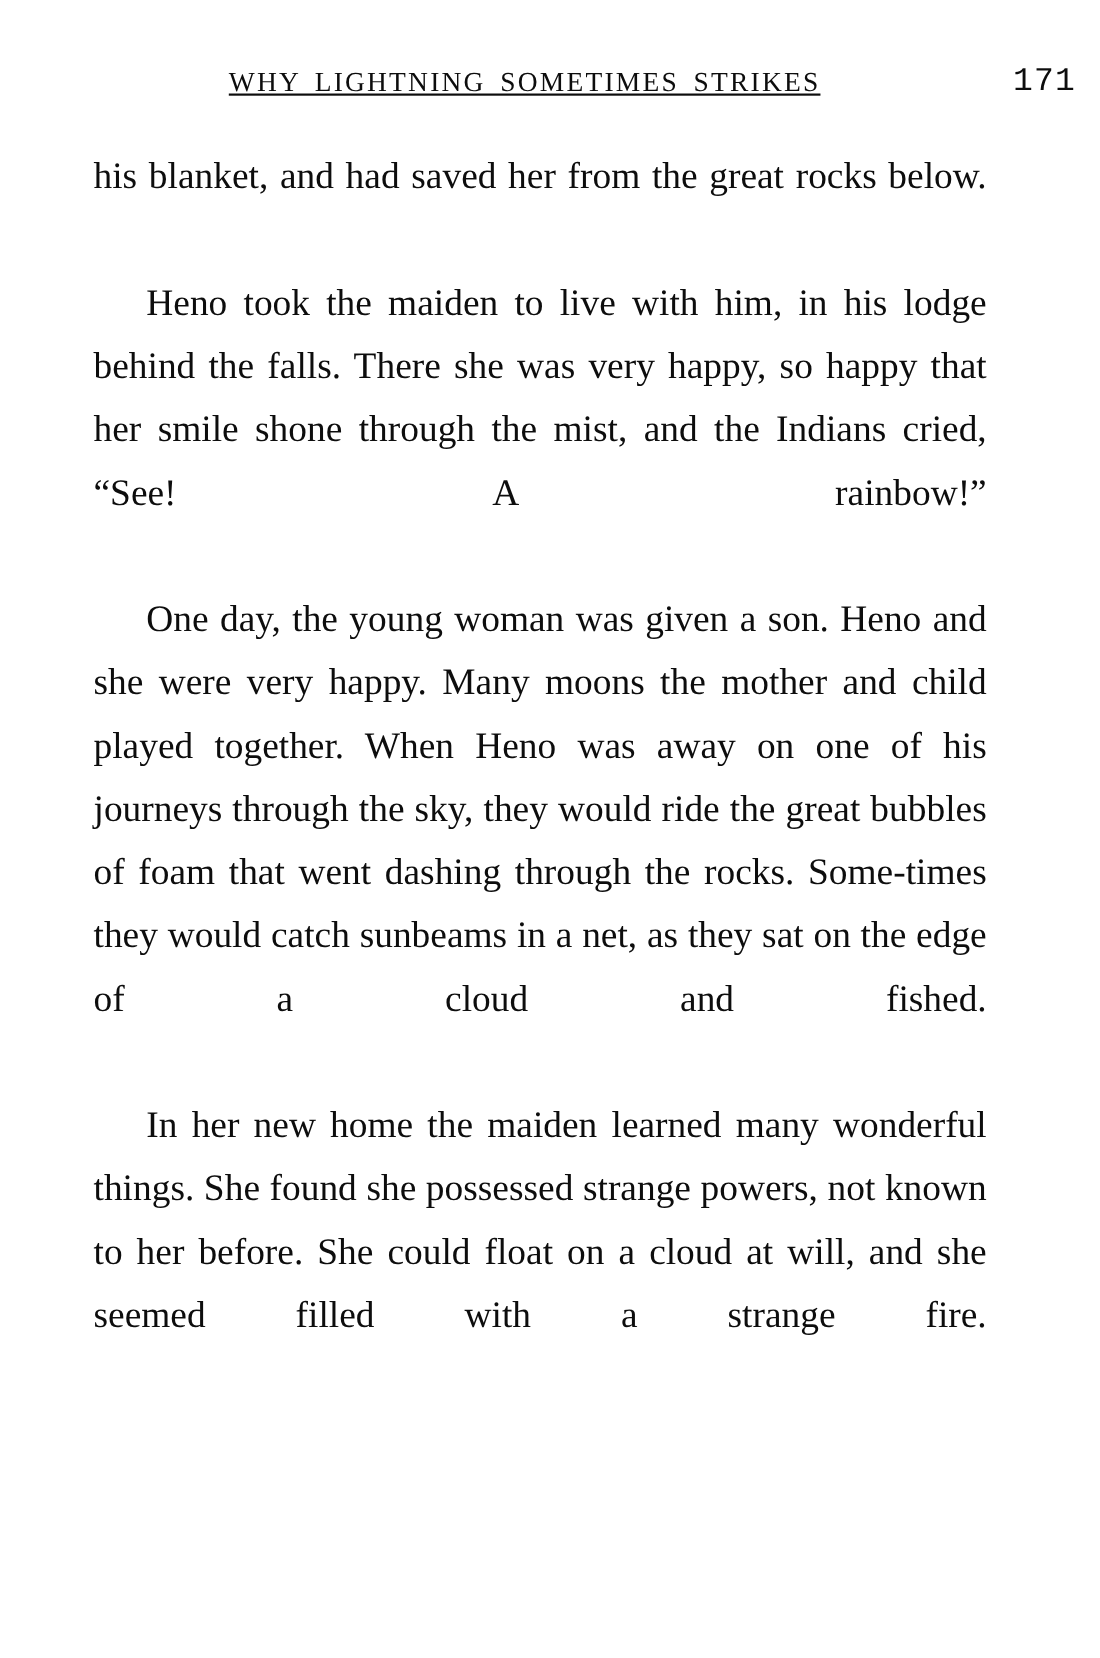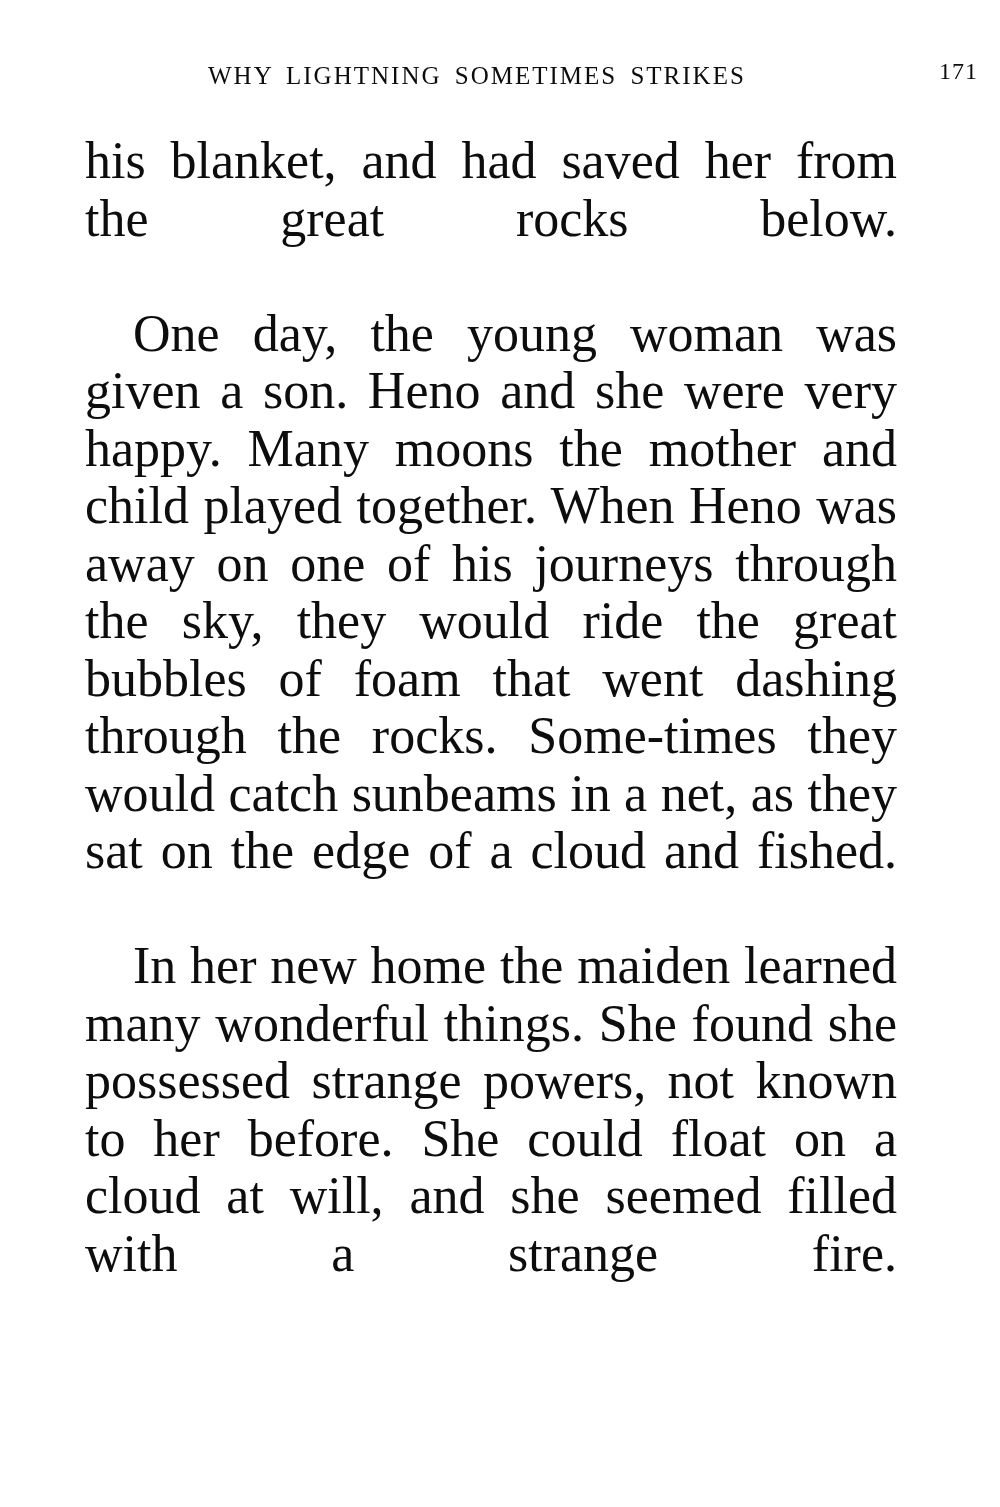--- a/index.html
+++ b/index.html
@@ -32,40 +32,41 @@
     justify-content: flex-start;
   }
   .head-title {
     font-size: 25px;
     letter-spacing: 2.0px;
     word-spacing: 5px;
     font-variant: small-caps;
     text-transform: uppercase;
     color: #0d0d0d;
     margin-left: 120px;
+    text-decoration: underline;
   }
   .folio {
     position: absolute;
     right: 22px;
     top: 58px;
-    font-size: 24px;
+    font-size: 30px;
     letter-spacing: 1px;
     color: #0d0d0d;
-    font-family: Liberation Serif, serif;
+    font-family: Liberation Mono, monospace;
     text-align: center;
   }
   .body-text {
     position: absolute;
     top: 132px;
     left: 85px;
     width: 812px;
   }
   .para {
     margin: 0 0 0 0;
-    font-size: 52px;
+    font-size: 34px;
     line-height: 57.5px;
     text-align: justify;
     text-justify: inter-word;
     color: #0d0d0d;
     hyphens: none;
   }
   .para.indent {
     text-indent: 48px;
   }
   .para + .para {
@@ -83,17 +84,18 @@
 
 <div class="page">
 
   <div class="running-head">
     <span class="head-title">WHY LIGHTNING SOMETIMES STRIKES</span>
   </div>
   <div class="folio">171</div>
 
   <div class="body-text">
     <p class="para">his blanket, and had saved her from the great rocks below.</p>
+    <p class="para indent">Heno took the maiden to live with him, in his lodge behind the falls.   There she was very happy, so happy that her smile shone through the mist, and the Indians cried, “See!   A rainbow!”</p>
     <p class="para indent">One day, the young woman was given a son.   Heno and she were very happy. Many moons the mother and child played together.   When Heno was away on one of his journeys through the sky, they would ride the great bubbles of foam that went dashing through the rocks.   Some-times they would catch sunbeams in a net, as they sat on the edge of a cloud and fished.</p>
     <p class="para indent">In her new home the maiden learned many wonderful things.   She found she possessed strange powers, not known to her before.   She could float on a cloud at will, and she seemed filled with a strange fire.</p>
   </div>
 
 </div>
 
 </body></html>

